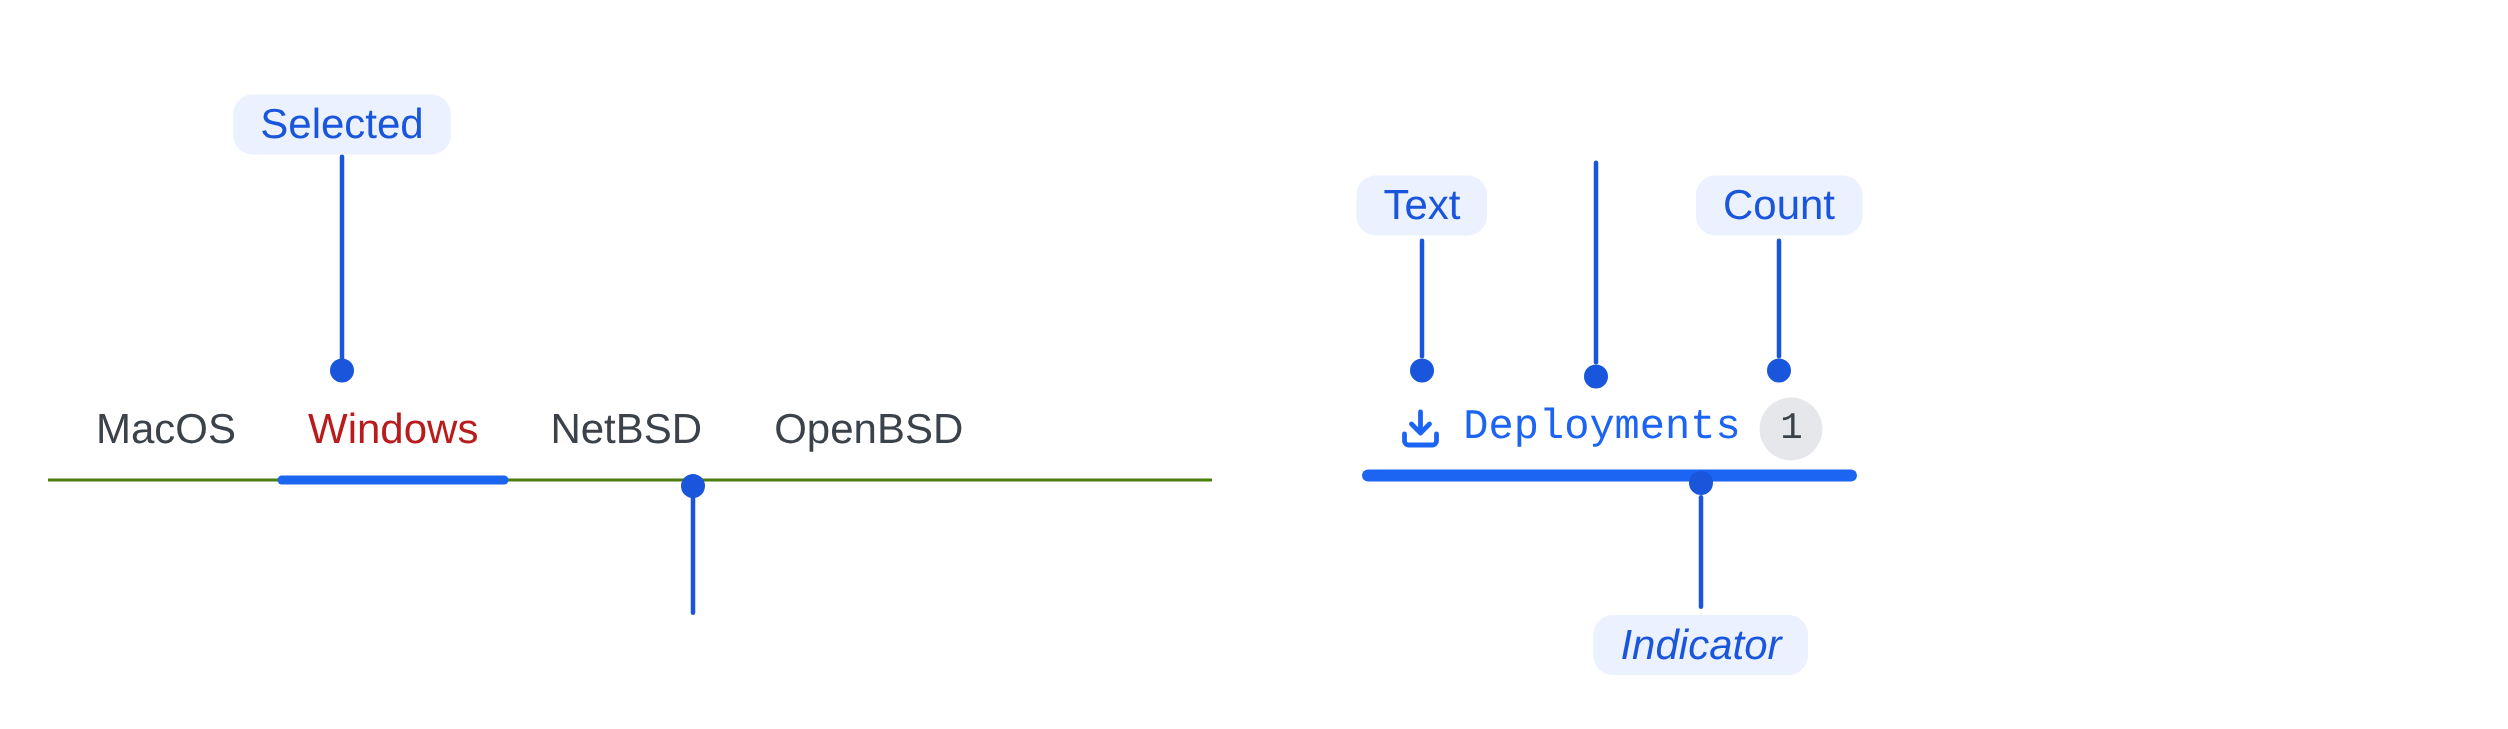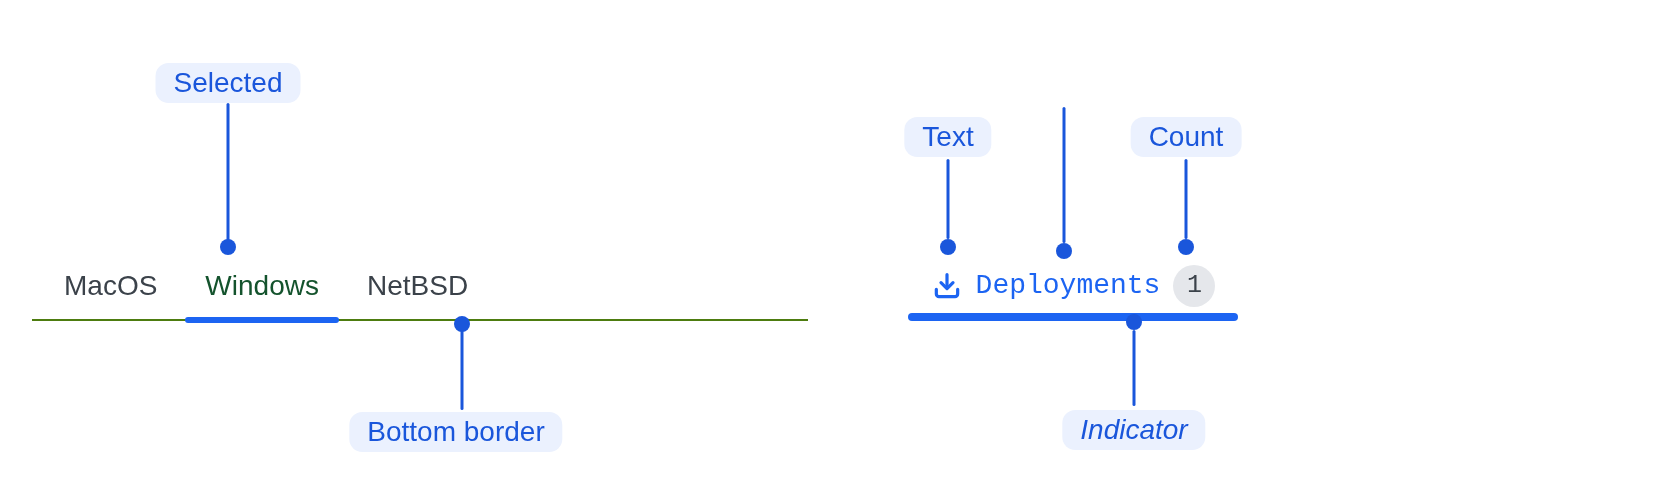--- a/index.html
+++ b/index.html
@@ -57,21 +57,21 @@
     align-items:center;
     padding:0 20px;
     font-size:28px;
     font-weight:500;
     color:#3B424A;
     background:transparent;
     border:none;
     font-family:inherit;
     cursor:pointer;
   }
-  .tab.active{color:#14532d;}
+  .tab.active{color:#b91c1c;}
   .tab-underline{
     position:absolute;
     left:0;right:0;bottom:-4px;
     height:6px;
     border-radius:3px;
     background:#1C64F2;
   }
   
   .anatomy-tab{
     position:absolute;
@@ -130,25 +130,27 @@
     <button class="tab">
       <span>MacOS</span>
     </button>
     <button class="tab active">
       <span>Windows</span>
       <span class="tab-underline"></span>
     </button>
     <button class="tab">
       <span>NetBSD</span>
     </button>
+    <button class="tab">
+      <span>OpenBSD</span>
+    </button>
   </div>
 
   <span class="dot" style="left:462px;top:324px;"></span>
   <span class="stem" style="left:462px;top:330px;height:80px;"></span>
-  <span class="callout-badge" style="left:456px;top:412px;">Bottom border</span>
 
   <span class="stem" style="left:1064px;top:107px;height:136px;"></span>
   <span class="dot" style="left:1064px;top:251px;"></span>
 
   <span class="callout-badge" style="left:948px;top:117px;">Text</span>
   <span class="stem" style="left:948px;top:159px;height:80px;"></span>
   <span class="dot" style="left:948px;top:247px;"></span>
 
   <span class="callout-badge" style="left:1186px;top:117px;">Count</span>
   <span class="stem" style="left:1186px;top:159px;height:80px;"></span>

